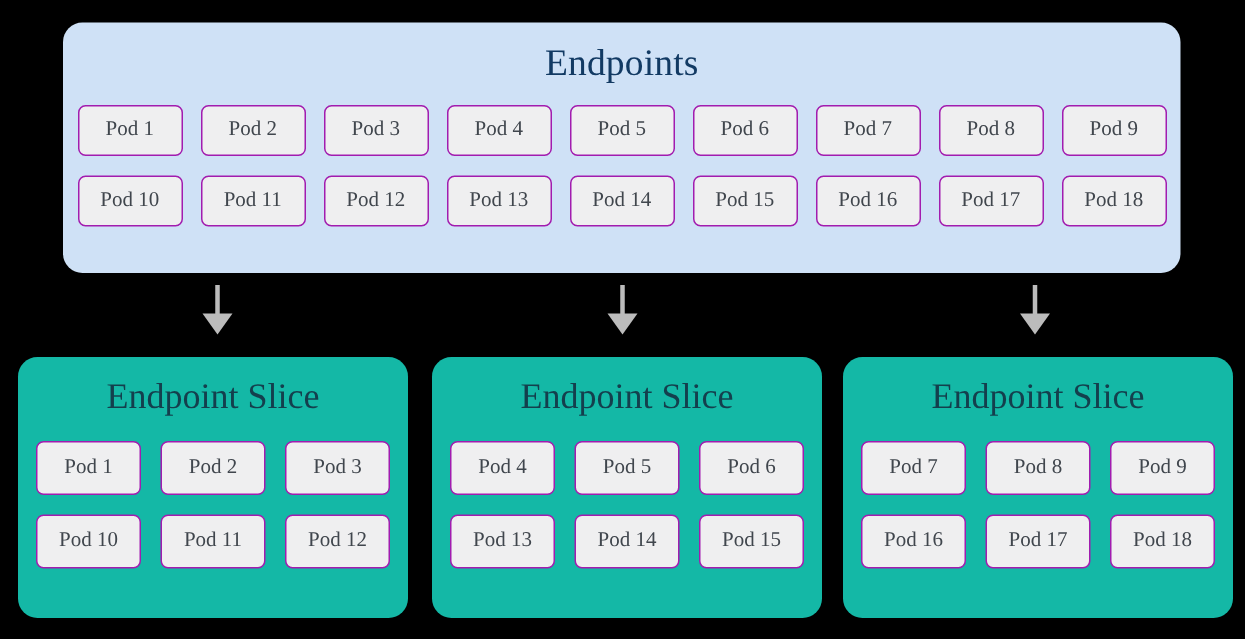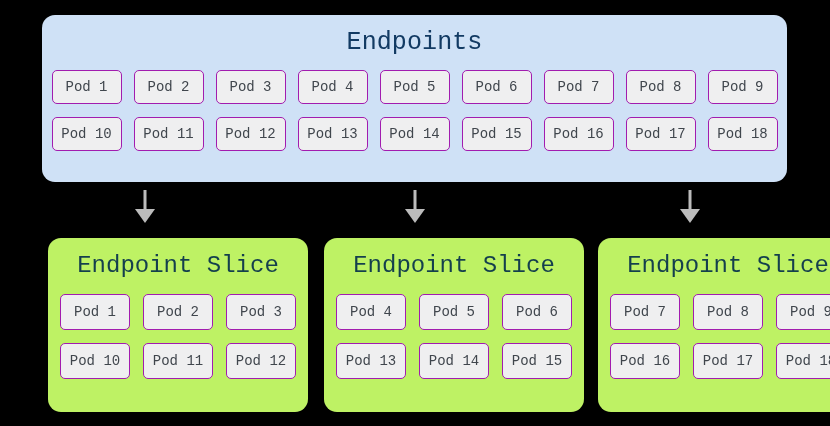--- a/index.html
+++ b/index.html
@@ -5,21 +5,21 @@
   html, body {
     margin: 0;
     padding: 0;
     background: #000000;
   }
   #canvas {
     position: relative;
     width: 830px;
     height: 426px;
     background: #000000;
-    font-family: Liberation Mono, monospace;
+    font-family: Liberation Serif, serif;
     overflow: hidden;
   }
 
   
   #endpoints-panel {
     position: absolute;
     left: 42px;
     top: 15px;
     width: 745px;
     height: 167px;
@@ -83,26 +83,25 @@
   #arrow-2 { left: 398px; }
   #arrow-3 { left: 673px; }
 
   
   .slice {
     position: absolute;
     top: 238px;
     width: 260px;
     height: 174px;
     box-sizing: border-box;
-    background: #bef264;
+    background: #14b8a6;
     border-radius: 13px;
     display: flex;
     flex-direction: column;
     align-items: center;
-    margin-left: 36px;
   }
   #slice-1 { left: 12px; }
   #slice-2 { left: 288px; }
   #slice-3 { left: 562px; }
 
   .slice-title {
     margin-top: 14px;
     font-size: 24px;
     color: #143f4d;
     line-height: 1.15;

